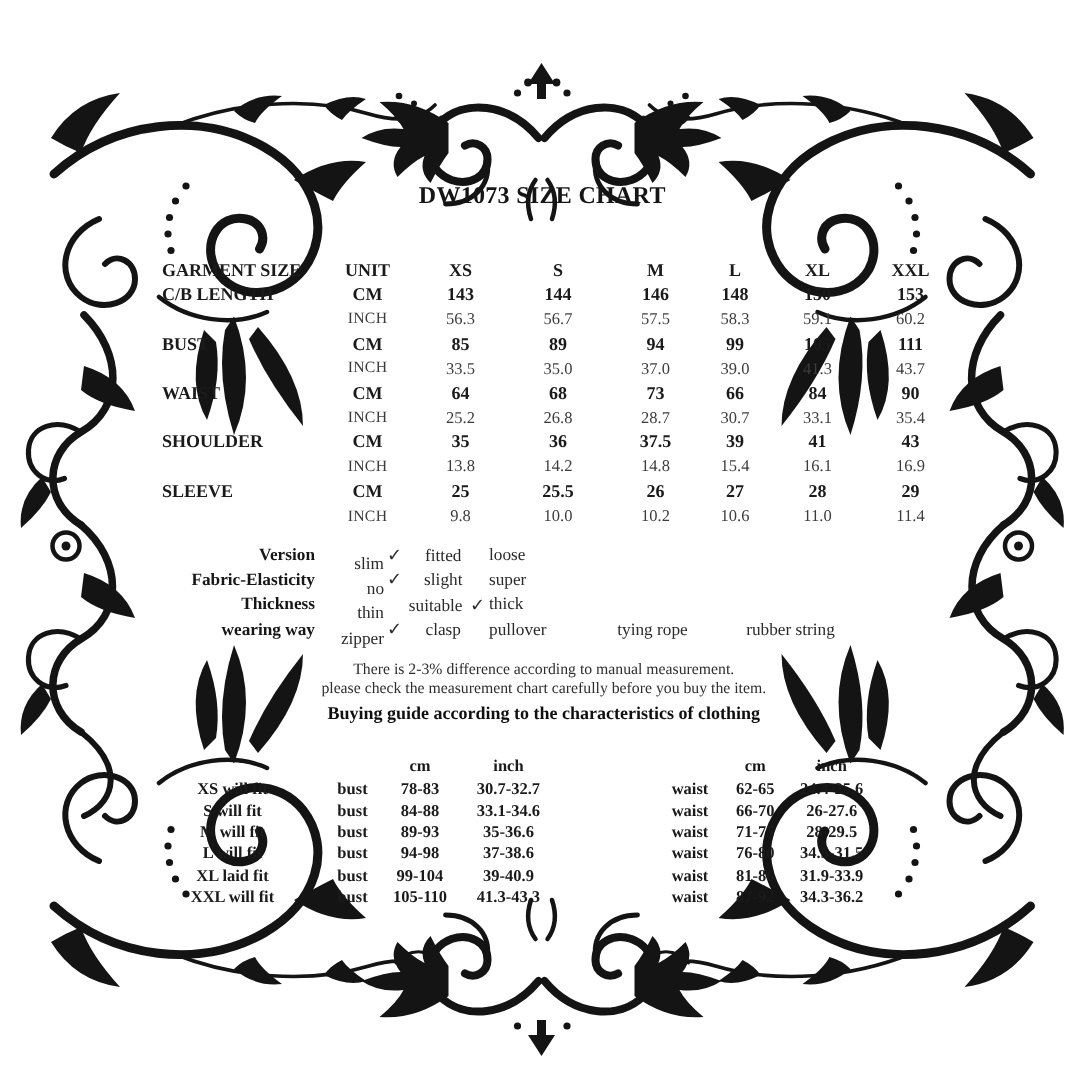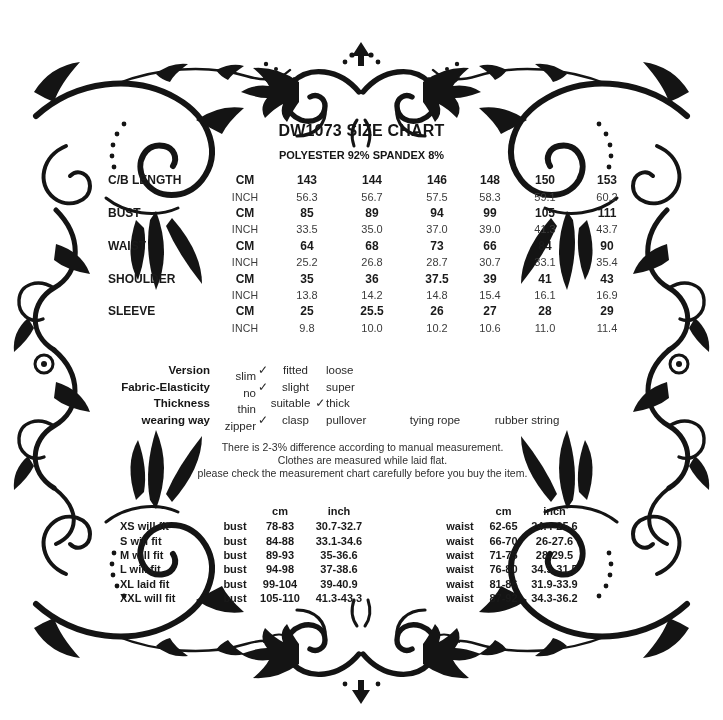--- a/index.html
+++ b/index.html
@@ -1,17 +1,17 @@
 <!DOCTYPE html>
 <html><head>
 <meta charset="utf-8">
 <style>
   html,body{margin:0;padding:0;background:#fff;}
   .page{position:relative;width:723px;height:720px;background:#ffffff;overflow:hidden;
-        font-family:Liberation Sans, sans-serif;color:#1b1b1b;}
+        font-family:Liberation Serif, serif;color:#1b1b1b;}
   .border-svg{position:absolute;left:0;top:0;width:723px;height:720px;pointer-events:none;}
 
   .title{position:absolute;top:122px;left:0;width:723px;text-align:center;
          font-size:16px;font-weight:700;letter-spacing:.2px;color:#151515;}
   .subtitle{position:absolute;top:149px;left:0;width:723px;text-align:center;
          font-size:11px;font-weight:700;color:#151515;}
 
   
   .size-table{position:absolute;top:172px;left:103px;}
   .srow{display:grid;grid-template-columns:110px 64px 60px 70px 60px 46px 64px 60px;
@@ -36,21 +36,21 @@
   
   .notes{position:absolute;top:441px;left:55px;width:615px;text-align:center;}
   .note-line{height:12.8px;font-size:10.5px;color:#2e2e2e;}
   .notes-heading{margin-top:1px;font-size:12px;font-weight:700;color:#101010;}
 
   
   .guide{position:absolute;top:503px;left:120px;}
   .grow{display:grid;grid-template-columns:70px 20px 50px 40px 78px 57px 50px 37px 65px;
         height:14.4px;align-items:center;font-size:11px;font-weight:700;color:#1a1a1a;white-space:nowrap;}
   .gc{text-align:center;}
-  .gl{text-align:left;}
+  .gl{text-align:center;}
   .ghead{height:16px;}
 </style>
 </head>
 <body>
 
 <div class="page">
 
   <svg class="border-svg" viewBox="0 0 723 720" aria-hidden="true">
     <defs>
       <g id="corner" stroke="#141414" fill="none" stroke-linecap="round">
@@ -123,23 +123,32 @@
     <g transform="translate(0,746) scale(1,-1)">
       <use href="#cresthalf" transform="translate(361,56)"></use>
       <use href="#cresthalf" transform="translate(361,56) scale(-1,1)"></use>
       <path d="M361,42 l9,14 h-6 v10 h-6 v-10 h-6 Z" fill="#141414"></path>
       <circle cx="345" cy="62" r="2.4" fill="#141414"></circle>
       <circle cx="378" cy="62" r="2.4" fill="#141414"></circle>
     </g>
   </svg>
 
   <div class="title">DW1073 SIZE CHART</div>
-  <div class="subtitle">POLYESTER 92% SPANDEX 8%</div>
 
   <div class="size-table">
+    <div class="srow">
+      <div class="sc lbl">GARMENT SIZE</div>
+      <div class="sc">UNIT</div>
+      <div class="sc">XS</div>
+      <div class="sc">S</div>
+      <div class="sc">M</div>
+      <div class="sc">L</div>
+      <div class="sc">XL</div>
+      <div class="sc">XXL</div>
+    </div>
 
     <div class="srow">
       <div class="sc lbl">C/B LENGTH</div>
       <div class="sc unit">CM</div>
       <div class="sc">143</div>
       <div class="sc">144</div>
       <div class="sc">146</div>
       <div class="sc">148</div>
       <div class="sc">150</div>
       <div class="sc">153</div>
@@ -274,22 +283,22 @@
       <span class="achk">✓</span>
       <span class="ao2"><span>clasp</span><span class="inchk"></span></span>
       <span class="ao3">pullover</span>
       <span class="ao4">tying rope</span>
       <span class="ao5">rubber string</span>
     </div>
   </div>
 
   <div class="notes">
     <div class="note-line">There is 2-3% difference according to manual measurement.</div>
-    <div class="note-line">Clothes are measured while laid flat.</div>
     <div class="note-line">please check the measurement chart carefully before you buy the item.</div>
+    <div class="notes-heading">Buying guide according to the characteristics of clothing</div>
   </div>
 
   <div class="guide">
     <div class="grow ghead">
       <span class="gc gl"></span>
       <span class="gc"></span>
       <span class="gc"></span>
       <span class="gc">cm</span>
       <span class="gc">inch</span>
       <span class="gc"></span>

